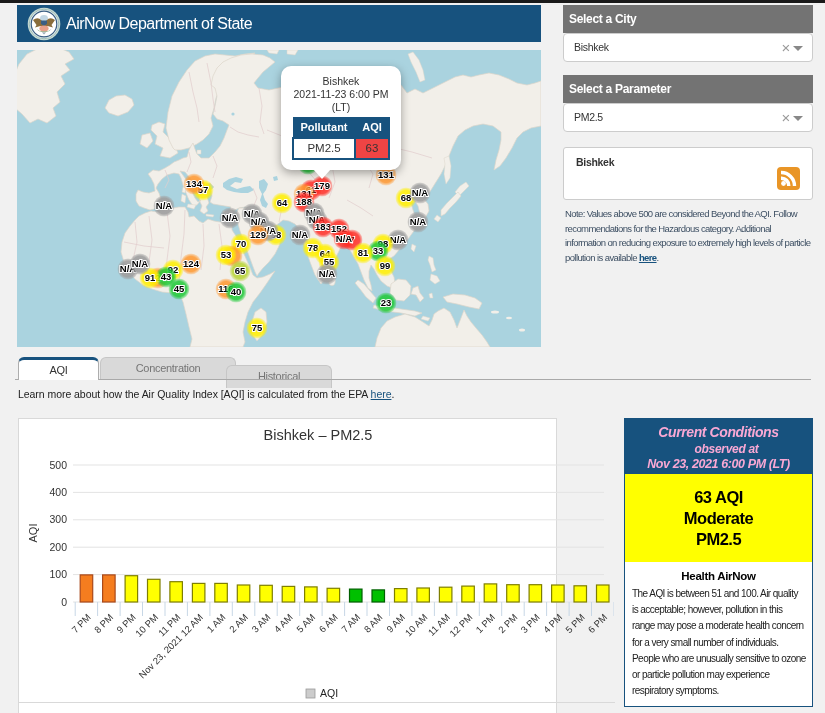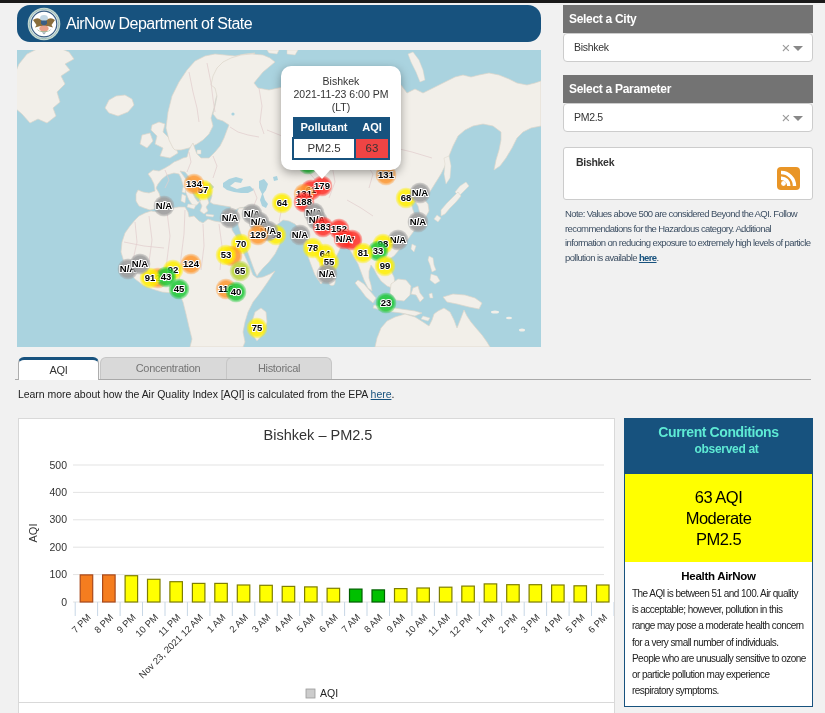--- a/index.html
+++ b/index.html
@@ -1,21 +1,21 @@
 <!DOCTYPE html>
 <html><head>
 <meta charset="utf-8">
 <style>
   * { margin:0; padding:0; box-sizing:border-box; }
   html,body { width:825px; height:713px; overflow:hidden; background:#f1f1f1;
     font-family:"Liberation Sans", sans-serif; }
   .abs { position:absolute; }
   svg text { font-family:"Liberation Sans", sans-serif; }
   #topbar { left:0; top:0; width:825px; height:3px; background:#1a1a1a; }
-  #hdr { left:17px; top:5px; width:524px; height:37px; background:#17527e; border-radius:13px; }
+  #hdr { left:17px; top:5px; width:524px; height:37px; background:#17527e; border-radius:0; }
   #hdr .title { position:absolute; left:49px; top:0; height:37px; line-height:37px;
     color:#fff; font-size:16px; letter-spacing:-0.5px; }
   #mapbox { left:17px; top:50px; width:524px; height:297px; background:#aad3df; }
   
   #popup { left:264px; top:16px; width:120px; height:104px; background:#fff; border-radius:10px;
     box-shadow:0 3px 10px rgba(0,0,0,0.35); text-align:center; font-size:10.5px; color:#333;
     padding-top:9px; line-height:13px; }
   #popup .tail { position:absolute; left:32px; top:103px; width:0; height:0;
     border-left:9px solid transparent; border-right:9px solid transparent; border-top:10px solid #fff; }
   #popup table { margin:3px auto 0; border-collapse:collapse; font-size:11px; }
@@ -32,37 +32,37 @@
   #rssbox { left:563px; top:147px; width:250px; height:53px; background:#fff; border:1px solid #ccc;
     border-radius:3px; font-size:10.5px; letter-spacing:-0.3px; font-weight:bold; color:#333; padding:8px 0 0 12px; }
   #note { left:565px; top:207px; width:260px; font-size:9.5px; letter-spacing:-0.6px; color:#3d4f63; line-height:14.7px; }
   #note a { color:#17527e; font-weight:bold; }
   
   .tab { top:357px; height:23px; font-size:11px; letter-spacing:-0.3px; text-align:center; line-height:21px;
     border-radius:6px 6px 0 0; }
   #tab1 { left:18px; width:81px; background:#fff; border:1px solid #adadad; border-top:3px solid #17527e;
     border-bottom:none; color:#333; z-index:3; }
   #tab2 { left:100px; width:136px; }
-  #tab3 { left:226px; width:106px; }
+  #tab3 { left:226px; width:106px;margin-top:8px; }
   .tabgrey { background:#d9d9d9; border:1px solid #c6c6c6; border-bottom:none; color:#757575; }
   #tabline { left:15px; top:379px; width:796px; height:1px; background:#a9a9a9; }
   #learn { left:18px; top:388px; font-size:10.5px; letter-spacing:-0.05px; color:#222; }
   #learn a { color:#17527e; }
   
-  #chartbox { left:18px; top:418px; width:597px; height:295px; background:#fff;
+  #chartbox { left:18px; top:418px; width:539px; height:295px; background:#fff;
     border:1px solid #d9d9d9; border-bottom:none; }
   #chartline { left:18px; top:702px; width:597px; height:1px; background:#d9d9d9; }
   
   #cc { left:624px; top:418px; width:189px; height:289px; background:#fff; border:1px solid #17527e; }
-  #cc .hd { background:#17527e; color:#5eead4; text-align:center; height:55px; padding-top:5px; }
+  #cc .hd { background:#17527e; color:#f9a8d4; text-align:center; height:55px; padding-top:5px;font-style:italic; }
   #cc .hd .l1 { font-size:14px; letter-spacing:-0.4px; font-weight:bold; }
   #cc .hd .l2 { font-size:12px; letter-spacing:-0.3px; font-weight:bold; margin-top:2px;padding-left:16px; }
   #cc .hd .l3 { font-size:12.5px; letter-spacing:-0.4px; font-weight:bold; margin-top:1px; }
   #cc .yellow { background:#ff0; height:88px; text-align:center; padding-top:13px;
-    font-size:16.5px; letter-spacing:-0.5px; font-weight:normal; line-height:21px; color:#000; }
+    font-size:16.5px; letter-spacing:-0.5px; font-weight:bold; line-height:21px; color:#000; }
   #cc .hm { text-align:center; font-size:11.5px; letter-spacing:-0.3px; font-weight:bold; margin-top:8px; }
   #cc .body { font-size:10px; letter-spacing:-0.55px; line-height:16.2px; padding:4px 0 0 7px; color:#222; white-space:nowrap; }
 </style>
 </head>
 <body>
 <div class="abs" id="topbar"></div>
 <div class="abs" id="hdr">
   <svg class="abs" style="left:10px;top:2px" width="34" height="34" viewBox="0 0 34 34">
     <circle cx="17" cy="17" r="16.3" fill="#c5d9d3"></circle>
     <circle cx="17" cy="17" r="14.8" fill="#e9f1f0" stroke="#8fb3ab" stroke-width="0.8"></circle>
@@ -413,17 +413,18 @@
 <rect x="287" y="270" width="9" height="9" fill="#ccc" stroke="#999" stroke-width="0.8"></rect>
 <text x="301" y="278" font-size="10.5" fill="#222">AQI</text>
 </svg>
 </div>
 <div class="abs" id="chartline"></div>
 
 <div class="abs" id="cc">
   <div class="hd">
     <div class="l1">Current Conditions</div>
     <div class="l2">observed at</div>
+    <div class="l3">Nov 23, 2021 6:00 PM (LT)</div>
   </div>
   <div class="yellow">63 AQI<br>Moderate<br>PM2.5</div>
   <div class="hm">Health AirNow</div>
   <div class="body">The AQI is between 51 and 100. Air quality<br>is acceptable; however, pollution in this<br>range may pose a moderate health concern<br>for a very small number of individuals.<br>People who are unusually sensitive to ozone<br>or particle pollution may experience<br>respiratory symptoms.</div>
 </div>
 
 </body></html>

